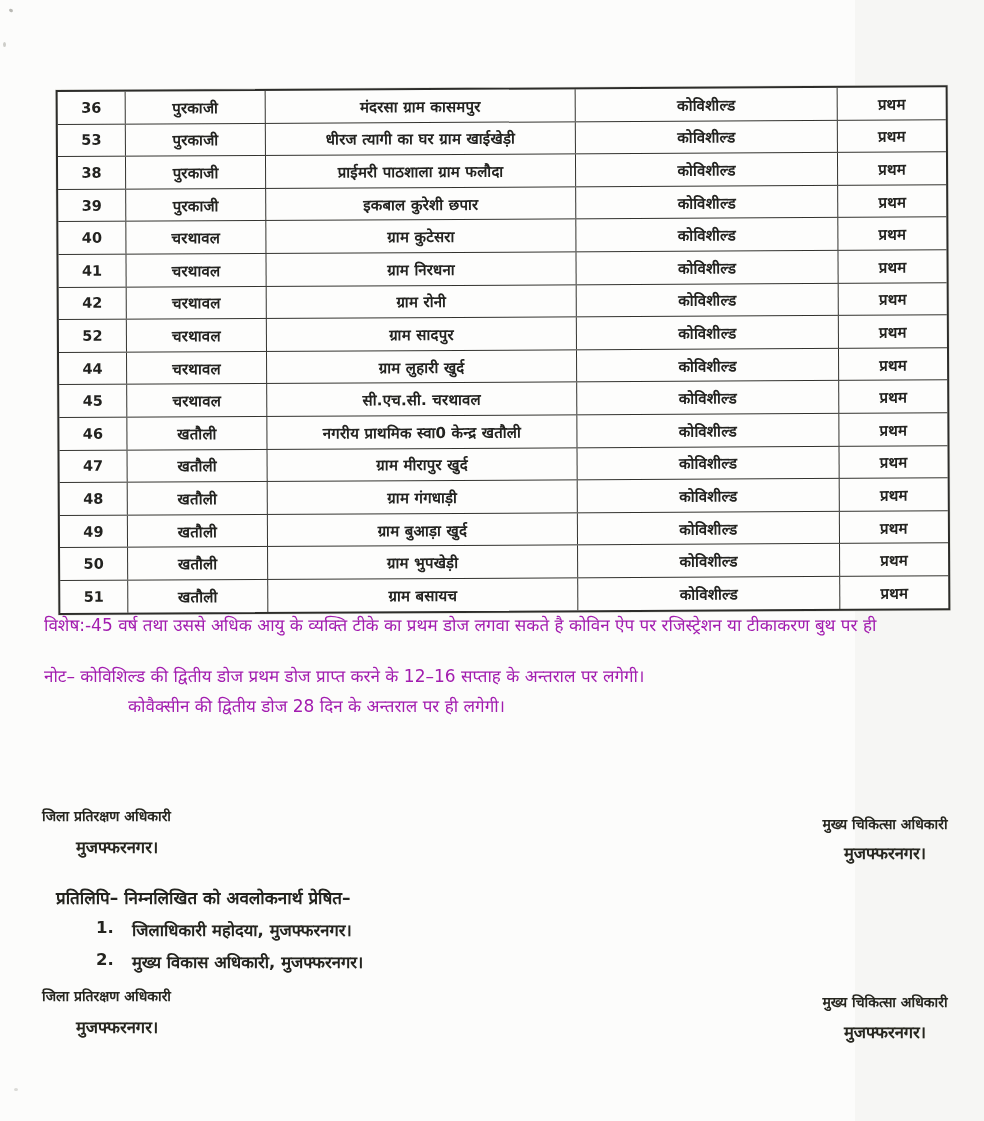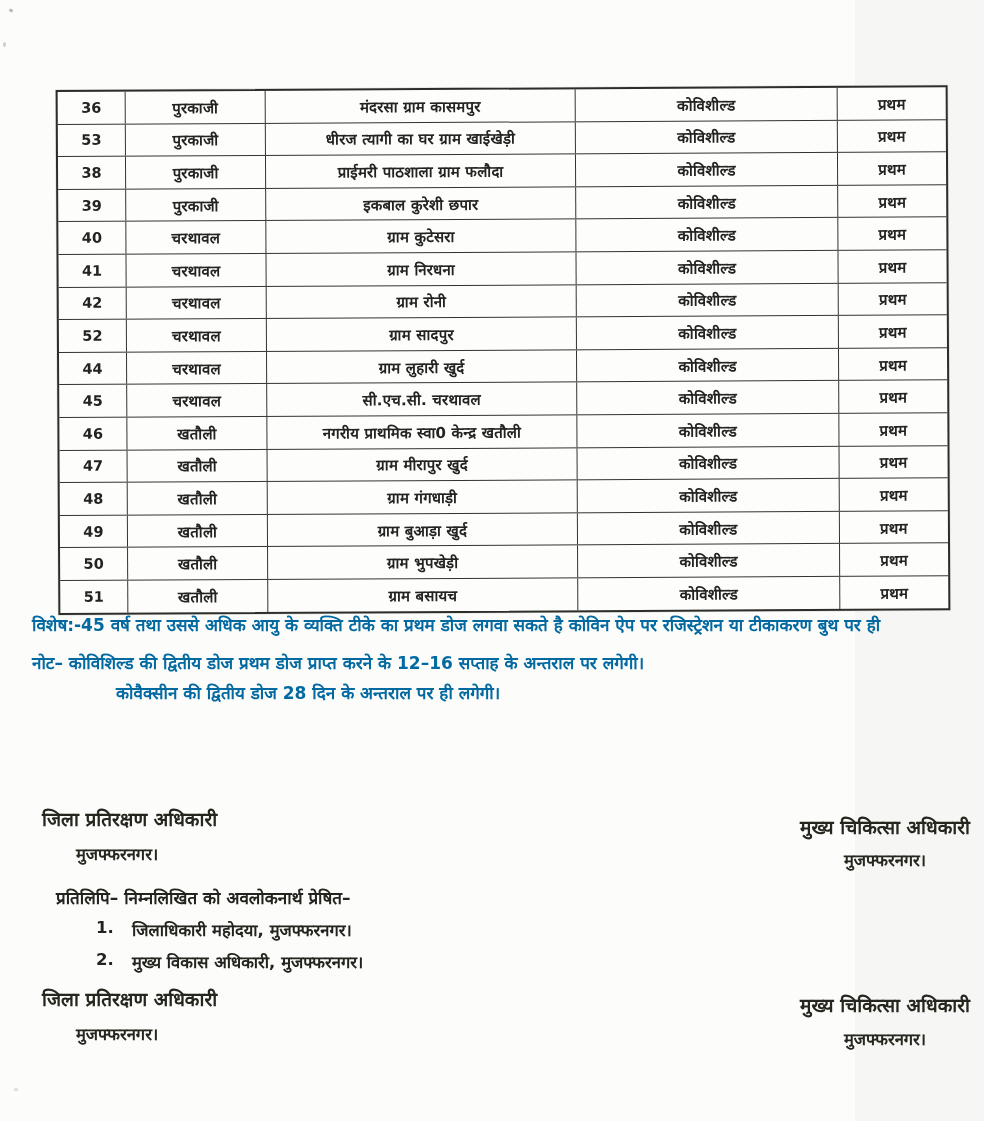--- a/index.html
+++ b/index.html
@@ -43,31 +43,31 @@
     font-size:15px;font-weight:bold;
     white-space:nowrap;overflow:hidden;
     letter-spacing:.2px;
     color:#232320;
   }
   .tcell:last-child{border-right:none;}
   .tcell.sr{font-size:14.5px;letter-spacing:0;}
 
   
   .notes{
-    position:absolute;left:32px;top:610px;width:916px;
-    font-weight:bold;color:#0369a1;
+    position:absolute;left:44px;top:610px;width:916px;
+    font-weight:normal;color:#a21caf;
   }
   .special-line{font-size:17px;line-height:30px;}
-  .note-block{margin-top:8px;}
+  .note-block{margin-top:21px;}
   .note-line1{font-size:17px;line-height:30px;}
   .note-line2{font-size:17px;line-height:30px;padding-left:84px;}
 
   
   .sig{position:absolute;font-weight:bold;color:#26261f;}
-  .sig .title{font-size:19px;}
+  .sig .title{font-size:14px;}
   .sig .place{font-size:16.5px;margin-top:10px;}
   .sig.left1{left:42px;top:806px;}
   .sig.left1 .place{padding-left:34px;}
   .sig.right1{left:796px;top:814px;width:178px;text-align:center;}
   .sig.right1 .place{margin-top:8px;}
   .sig.left2{left:42px;top:986px;}
   .sig.left2 .place{padding-left:34px;}
   .sig.right2{left:796px;top:992px;width:178px;text-align:center;}
   .sig.right2 .place{margin-top:9px;}
 

